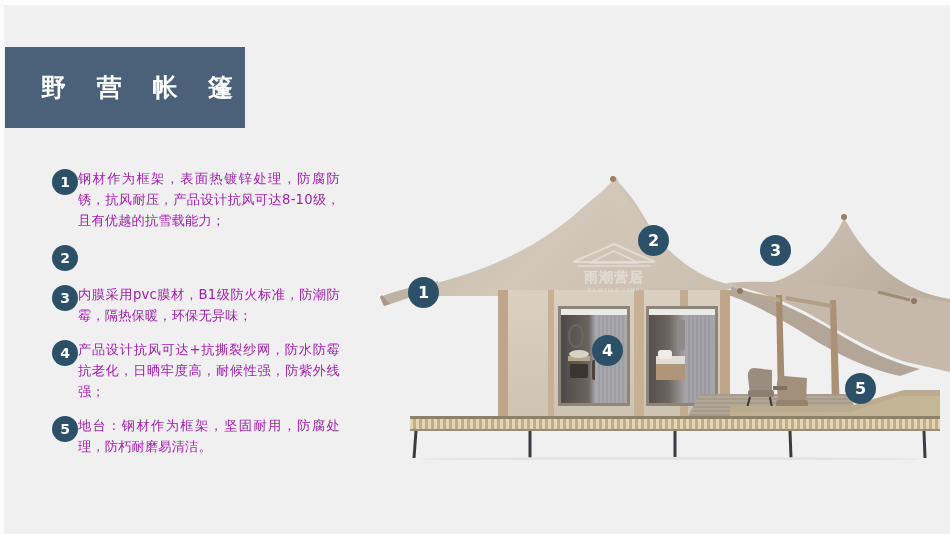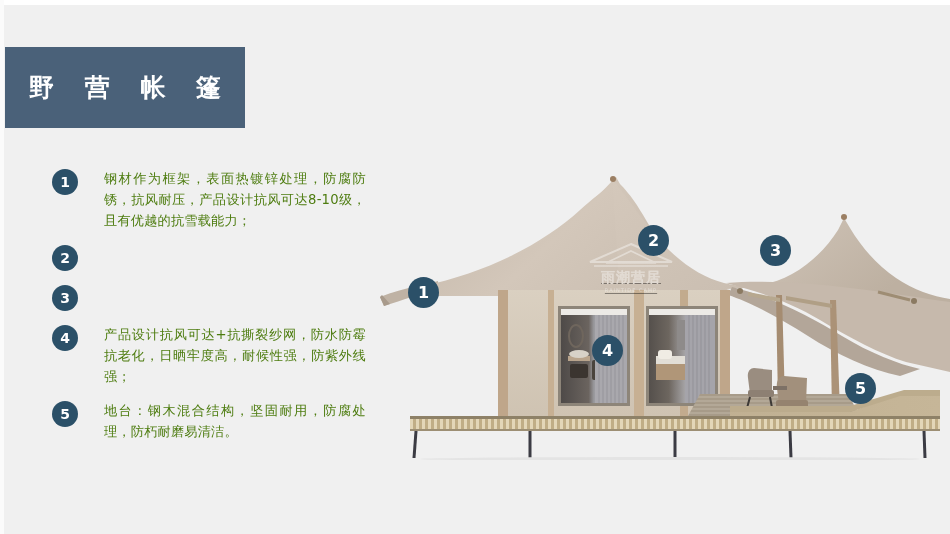--- a/index.html
+++ b/index.html
@@ -24,21 +24,21 @@
     position:absolute;left:0;top:0;width:4px;height:534px;
     background:#fbfbfb;
   }
 
   
   .title-banner{
     position:absolute;left:5px;top:47px;width:240px;height:81px;
     background:#4a6179;
     display:flex;align-items:center;
     box-sizing:border-box;
-    padding-left:24px;
+    padding-left:36px;
   }
   .title-banner .t{
     color:#ffffff;
     font-size:25px;
     font-weight:700;
     letter-spacing:11px;
     line-height:1;
     white-space:nowrap;
   }
 
@@ -57,22 +57,21 @@
     width:26px;height:26px;border-radius:50%;
     background:#2b5068;
     color:#ffffff;
     font-size:14px;
     font-weight:700;
     display:flex;align-items:center;justify-content:center;
     line-height:1;
     margin-top:1px;
   }
   .feature .body{
-    margin-left:26px;
-    color:#4d7c0f;
+    color:#a21caf;
     font-size:13.2px;
     line-height:21px;
     letter-spacing:0.2px;
     text-align:justify;
     width:262px;
   }
 
   
   .tent-wrap{
     position:absolute;left:380px;top:150px;width:570px;height:310px;
@@ -91,24 +90,23 @@
     box-shadow:0 0 0 0 rgba(0,0,0,0);
   }
   .pin.p1{left:28px;top:127px;}
   .pin.p2{left:258px;top:75px;}
   .pin.p3{left:380px;top:85px;}
   .pin.p4{left:212px;top:185px;}
   .pin.p5{left:465px;top:223px;}
 
   
   .watermark{
-    position:absolute;left:196px;top:92px;width:110px;height:48px;
+    position:absolute;left:179px;top:92px;width:110px;height:48px;
     opacity:.40;
     pointer-events:none;
-    text-decoration:underline;
   }
   .watermark .wm-text{
     color:#ffffff;font-size:14px;font-weight:700;letter-spacing:1px;
     text-align:center;line-height:1;margin-top:2px;
     text-shadow:0 0 1px rgba(255,255,255,.6);
   }
   .watermark .wm-sub{
     color:#ffffff;font-size:5px;letter-spacing:1px;text-align:center;
     margin-top:3px;
   }
@@ -131,30 +129,31 @@
       <div class="badge">1</div>
       <div class="body">钢材作为框架，表面热镀锌处理，防腐防锈，抗风耐压，产品设计抗风可达8-10级，且有优越的抗雪载能力；</div>
     </div>
 
     <div class="feature">
       <div class="badge">2</div>
     </div>
 
     <div class="feature">
       <div class="badge">3</div>
+      <div class="body">内膜采用pvc膜材，B1级防火标准，防潮防霉，隔热保暖，环保无异味；</div>
     </div>
 
     <div class="feature">
       <div class="badge">4</div>
       <div class="body">产品设计抗风可达+抗撕裂纱网，防水防霉抗老化，日晒牢度高，耐候性强，防紫外线强；</div>
     </div>
 
     <div class="feature">
       <div class="badge">5</div>
-      <div class="body">地台：钢木混合结构，坚固耐用，防腐处理，防朽耐磨易清洁。</div>
+      <div class="body">地台：钢材作为框架，坚固耐用，防腐处理，防朽耐磨易清洁。</div>
     </div>
 
   </div>
 
   <div class="tent-wrap">
 
     <svg width="570" height="310" viewBox="0 0 570 310">
       <defs>
         <linearGradient id="canopyL" x1="0" y1="0" x2="1" y2="0.4">
           <stop offset="0" stop-color="#c3b6a8"></stop>

